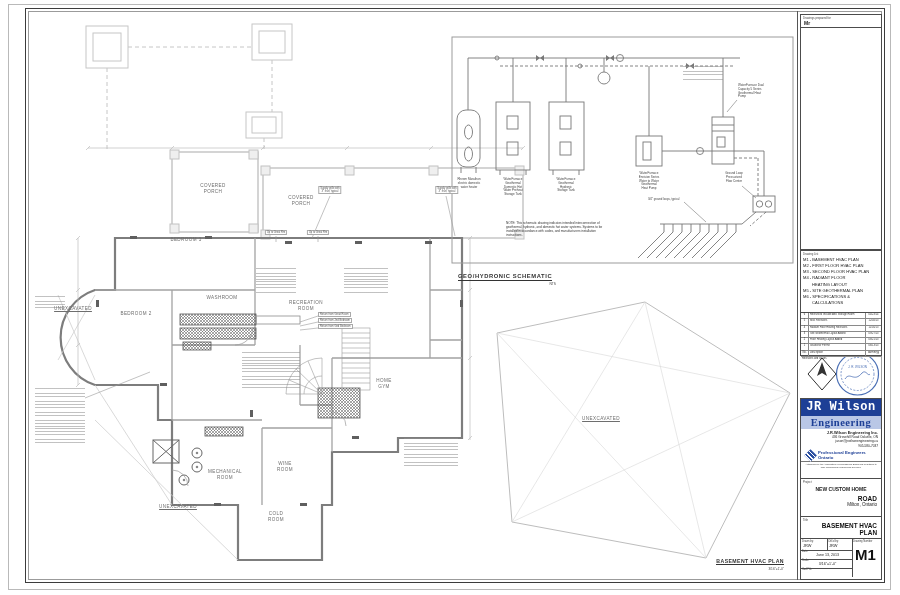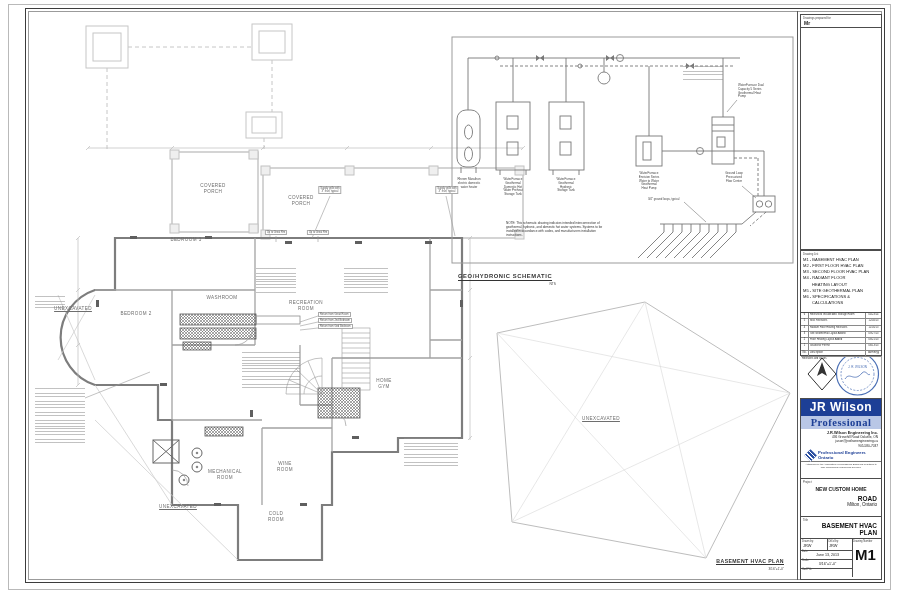--- a/index.html
+++ b/index.html
@@ -38,21 +38,21 @@
   .tlabel{font-size:2.8px;color:#444;padding:1px 2px 0 2px;}
   .prepname{font-size:5px;font-weight:bold;color:#222;padding:0 2px 1px 3px;border-bottom:1px solid #4c4c4c;}
   .dlist{padding:1px 2px;font-size:4.1px;line-height:1.5;color:#222;}
   .dlist .it{white-space:pre-line;}
   .revrow{display:flex;height:5.25px;border-bottom:1px solid #8a8a8a;font-size:2.6px;line-height:4.2px;color:#333;}
   .revrow:last-child{border-bottom:none;}
   .rc-no{width:7px;border-right:1px solid #8a8a8a;text-align:center;}
   .rc-d{flex:1;padding-left:1px;overflow:hidden;white-space:nowrap;}
   .rc-dt{width:15px;border-left:1px solid #8a8a8a;text-align:center;overflow:hidden;}
   .logo1{height:17px;background:#1d3f96;color:#fff;text-align:center;line-height:17px;
-         font-family:Liberation Sans, sans-serif;font-weight:bold;font-size:12px;letter-spacing:.5px;}
+         font-family:Liberation Mono, monospace;font-weight:bold;font-size:12px;letter-spacing:.5px;}
   .logo2{height:13px;background:#b9c7e6;color:#1d3f96;text-align:center;line-height:13px;
          font-family:"Liberation Serif",serif;font-weight:bold;font-size:10.5px;letter-spacing:.5px;}
   .contact{text-align:right;padding:1px 3px 1px 2px;color:#222;}
   .cname{font-size:3.9px;font-weight:bold;}
   .cline{font-size:3.2px;line-height:1.35;}
   .peorow{display:flex;align-items:center;gap:3px;padding:1px 2px 1px 5px;}
   .peodiamond{width:9px;height:9px;background:#2b4ea0;transform:rotate(45deg);
               background-image:repeating-linear-gradient(0deg,#fff 0 1px,transparent 1px 3px);flex:none;}
   .peotext{font-size:4.3px;font-weight:bold;color:#1d3f96;white-space:pre-line;line-height:1.2;}
   .auth{border-top:1px solid #777;font-size:2.35px;line-height:1.3;color:#333;text-align:center;padding:1px 2px;}
@@ -388,21 +388,21 @@
       <div class="rc-d">Description</div>
       <div class="rc-dt">dd/mm/yy</div>
     </div>
     <div class="revrow">
       <div class="rc-d">Revisions and Issues</div>
     </div>
   </div>
 
   <div class="tbbox" style="top:398px;height:80px">
     <div class="logo1">JR Wilson</div>
-    <div class="logo2">Professional</div>
+    <div class="logo2">Engineering</div>
     <div class="contact">
       <div class="cname">J.R.Wilson Engineering Inc.</div>
       <div class="cline">436 Grovehill Road Oakville, ON</div>
       <div class="cline">jason@jrwilsonengineering.ca</div>
       <div class="cline">905-580-7037</div>
     </div>
     <div class="peorow">
       <div class="peodiamond"></div>
       <div class="peotext">Professional Engineers
 Ontario</div>

